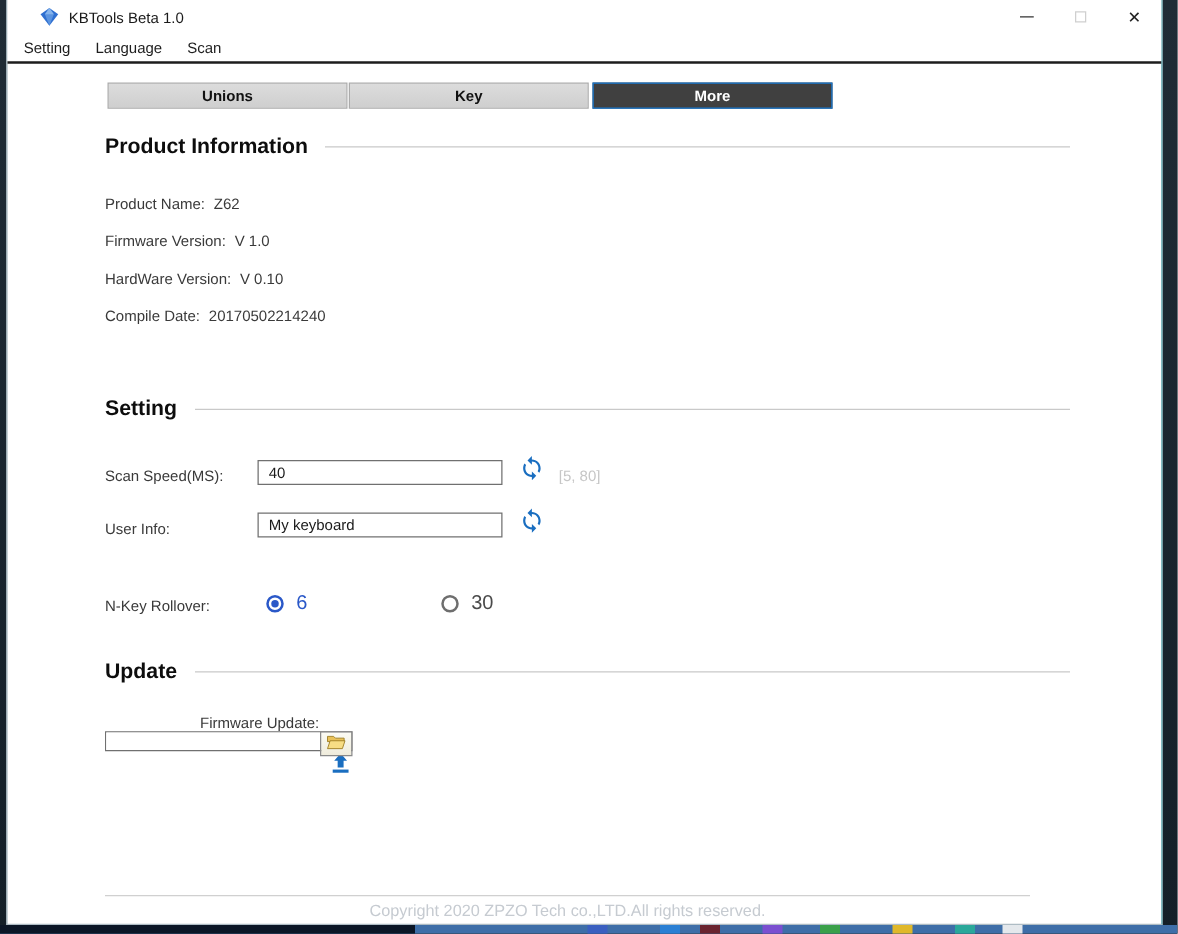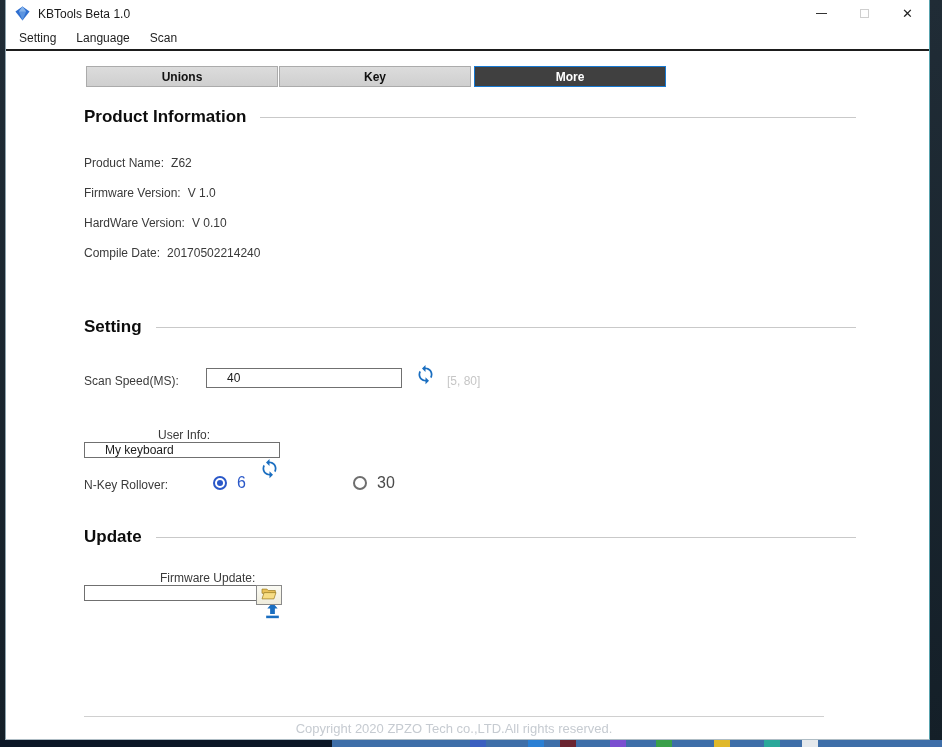--- a/index.html
+++ b/index.html
@@ -11,21 +11,21 @@
   .desktop { position:absolute; inset:0; background:linear-gradient(180deg,#202c36,#141f28); }
 
   
   .window {
     position:absolute; left:5px; top:0; width:925px; height:740px;
     background:#fff;
     border-left:1px solid #8fa3ad;
     border-right:1px solid #58a3ae;
     border-bottom:1px solid #aebcc4;
   }
-  .titlebar { height:27px; display:flex; align-items:center; padding-left:8px; background:#fff; }
+  .titlebar { height:27px; display:flex; align-items:center; padding-left:25px; background:#fff; }
   .app-icon { width:17px; height:17px; display:inline-block; margin-right:7px; }
   .window-title { font-size:12px; color:#1a1a1a; }
   .win-controls { margin-left:auto; display:flex; height:27px; }
   .winbtn { width:43px; height:27px; border:none; background:transparent; display:flex; align-items:center; justify-content:center; cursor:pointer; font-family:"Liberation Sans", sans-serif; }
   .min-glyph { width:11px; height:1px; background:#333; display:inline-block; }
   .max-glyph { width:9px; height:9px; border:1px solid #cfcfcf; display:inline-block; }
   .close-btn { font-size:13px; color:#222; line-height:1; }
 
   .menubar { height:22px; display:flex; align-items:center; padding-left:3px; background:#fff; }
   .menu-item { font-size:12px; color:#1e1e1e; padding:3px 10px; cursor:default; }
@@ -52,21 +52,21 @@
   .section-heading .txt { font-size:17px; font-weight:bold; color:#0d0d0d; white-space:nowrap; }
   .section-heading .rule { flex:1; height:0; border-top:1px solid #c9c9c9; margin-left:14px; }
 
   .info-row { position:absolute; left:78px; height:18px; display:flex; align-items:center; font-size:12px; color:#3a3a3a; }
   .info-row .val { margin-left:7px; }
 
   .form-row { position:absolute; left:78px; height:26px; display:flex; align-items:flex-end; }
   .form-label { width:122px; font-size:12px; color:#3a3a3a; }
   .text-input {
     width:196px; height:20px; border:1px solid #707070; background:#fff;
-    font-size:12px; color:#1a1a1a; padding:0 20px;
+    font-size:12px; color:#1a1a1a; padding:0 8px;
     font-family:"Liberation Sans", sans-serif;
   }
   .icon-btn { border:none; background:transparent; padding:0; margin-left:13px; cursor:pointer; display:flex; align-items:center; }
   .hint { font-size:12px; color:#c6c6c6; margin-left:11px; }
 
   
   .radio-option { display:flex; align-items:center; width:140px; cursor:pointer; }
   .radio { width:14px; height:14px; border-radius:50%; position:relative; flex:none; }
   .radio.sel { border:2px solid #2a58c8; }
   .radio.sel::after { content:""; position:absolute; inset:2px; border-radius:50%; background:#2a58c8; }
@@ -165,21 +165,21 @@
       <button class="icon-btn">
         <span>
           <svg viewBox="0 0 24 24" width="21" height="21">
               <path fill="#1a6ec0" d="M12 4V1L8 5l4 4V6c3.31 0 6 2.69 6 6 0 1.01-.25 1.97-.7 2.8l1.46 1.46C19.54 15.03 20 13.57 20 12c0-4.42-3.58-8-8-8zm0 14c-3.31 0-6-2.69-6-6 0-1.01.25-1.97.7-2.8L5.24 7.74C4.46 8.97 4 10.43 4 12c0 4.42 3.58 8 8 8v3l4-4-4-4v3z"></path>
             </svg>
         </span>
       </button>
       <span class="hint">[5, 80]</span>
     </div>
 
-    <div class="form-row" style="top:428px;flex-direction:column;">
+    <div class="form-row" style="top:404px;">
       <span class="form-label">User Info:</span>
       <input class="text-input" type="text" value="My keyboard" style="">
       <button class="icon-btn">
         <span>
           <svg viewBox="0 0 24 24" width="21" height="21">
               <path fill="#1a6ec0" d="M12 4V1L8 5l4 4V6c3.31 0 6 2.69 6 6 0 1.01-.25 1.97-.7 2.8l1.46 1.46C19.54 15.03 20 13.57 20 12c0-4.42-3.58-8-8-8zm0 14c-3.31 0-6-2.69-6-6 0-1.01.25-1.97.7-2.8L5.24 7.74C4.46 8.97 4 10.43 4 12c0 4.42 3.58 8 8 8v3l4-4-4-4v3z"></path>
             </svg>
         </span>
       </button>
     </div>

